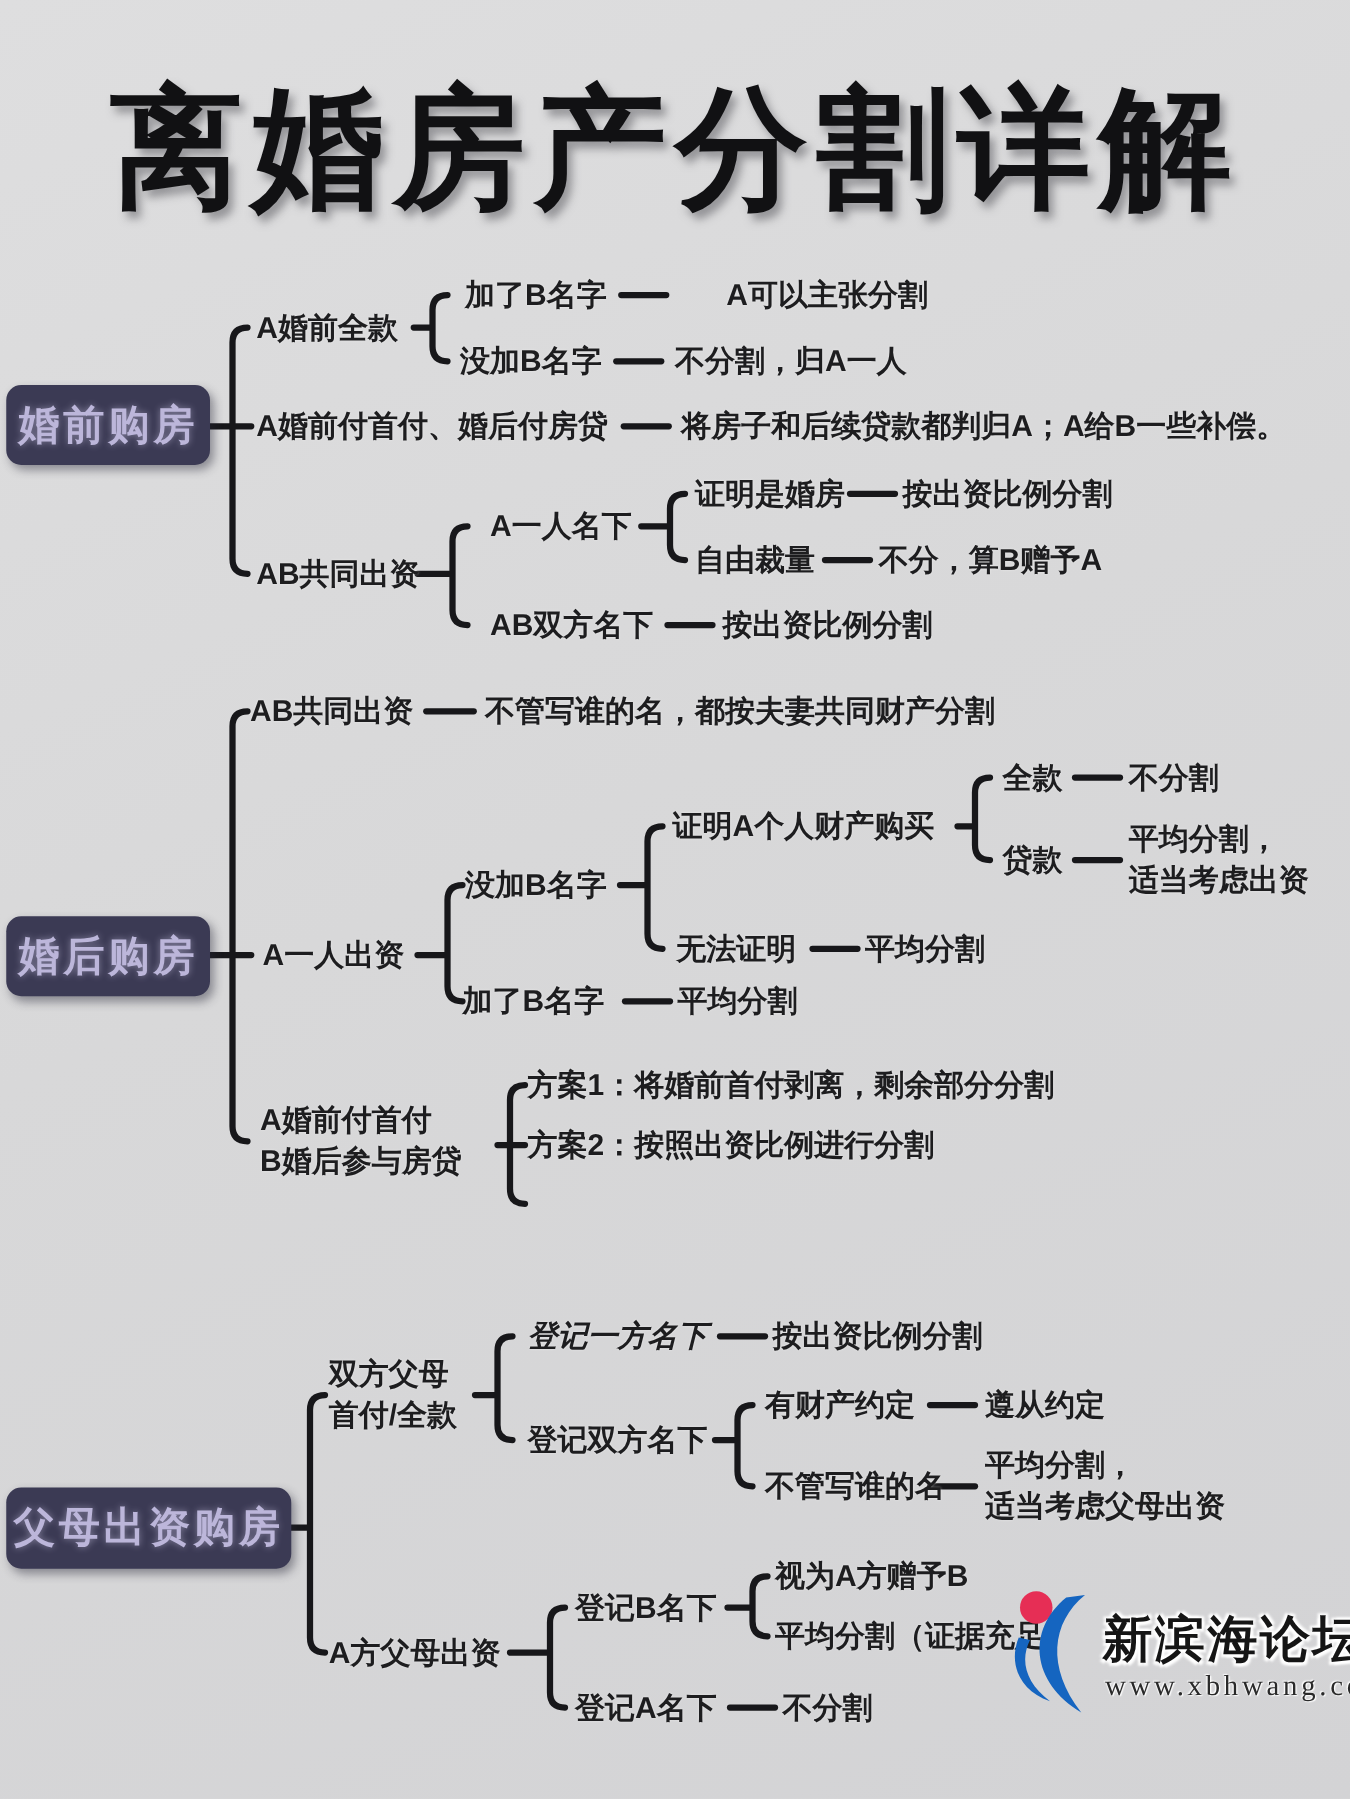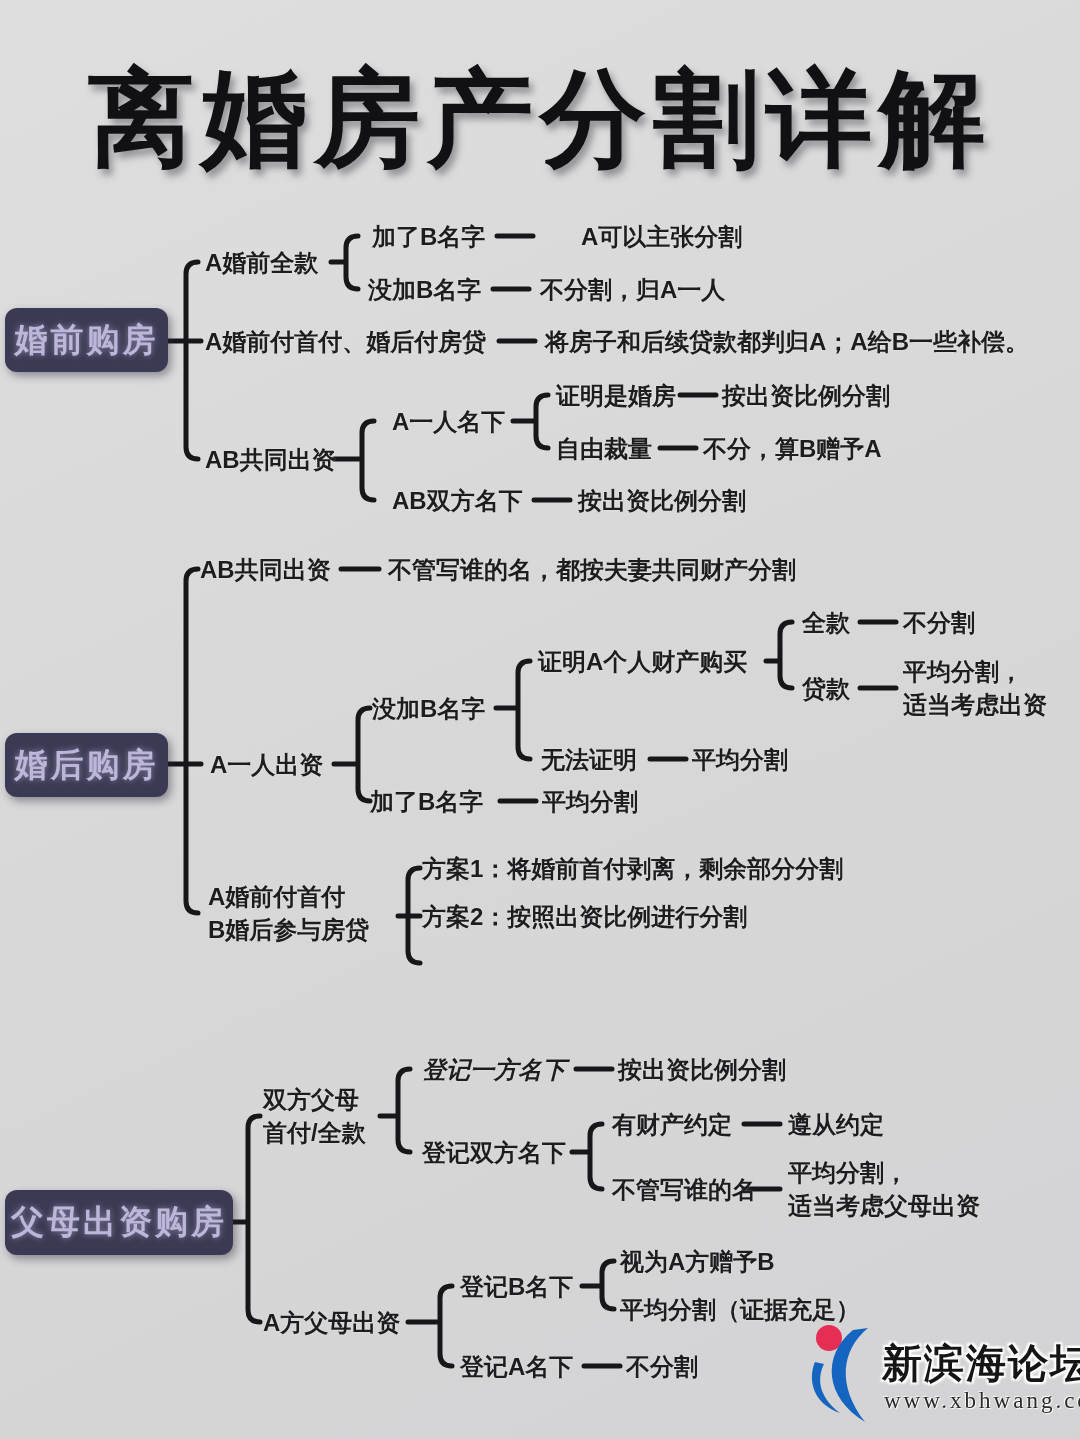--- a/index.html
+++ b/index.html
@@ -59,21 +59,21 @@
   .connector, .dash {
     fill: none;
     stroke: #17171a;
     stroke-width: 5;
     stroke-linecap: round;
     stroke-linejoin: round;
   }
   .logo {
     position: absolute;
     left: 806px;
-    top: 1324px;
+    top: 1272px;
     width: 268px;
     height: 102px;
   }
   .logo-icon { position: absolute; left: 0; top: 0; width: 72px; height: 102px; }
   .logo-name {
     position: absolute;
     left: 76px;
     top: 12px;
     font-size: 40px;
     font-weight: 700;

